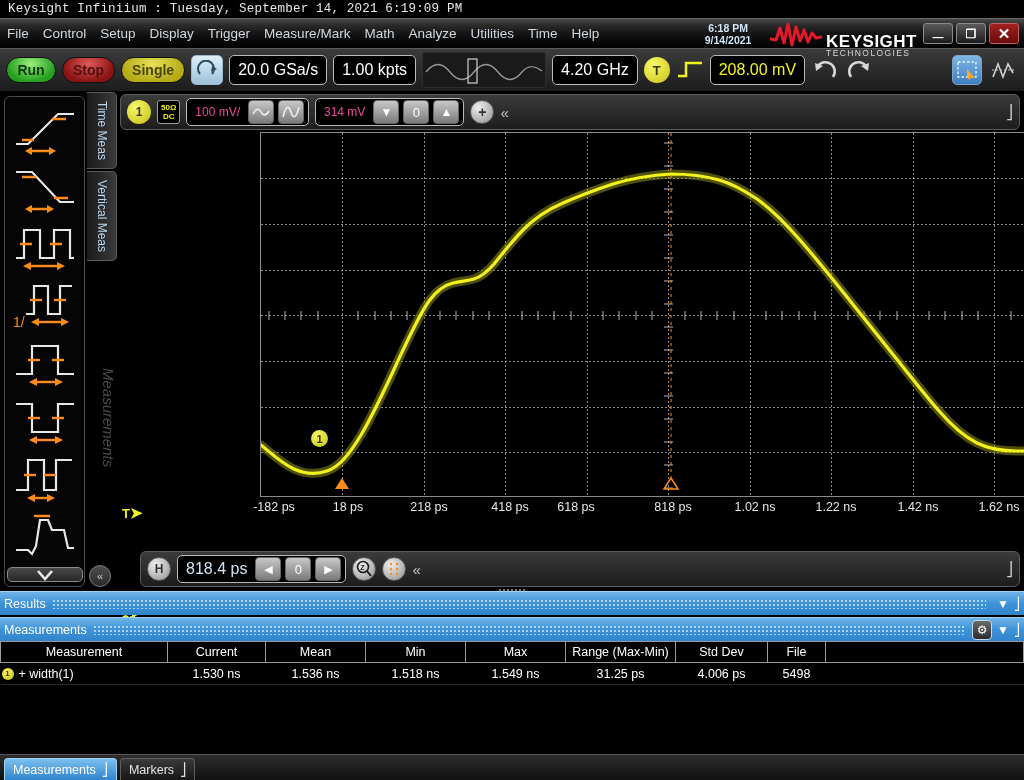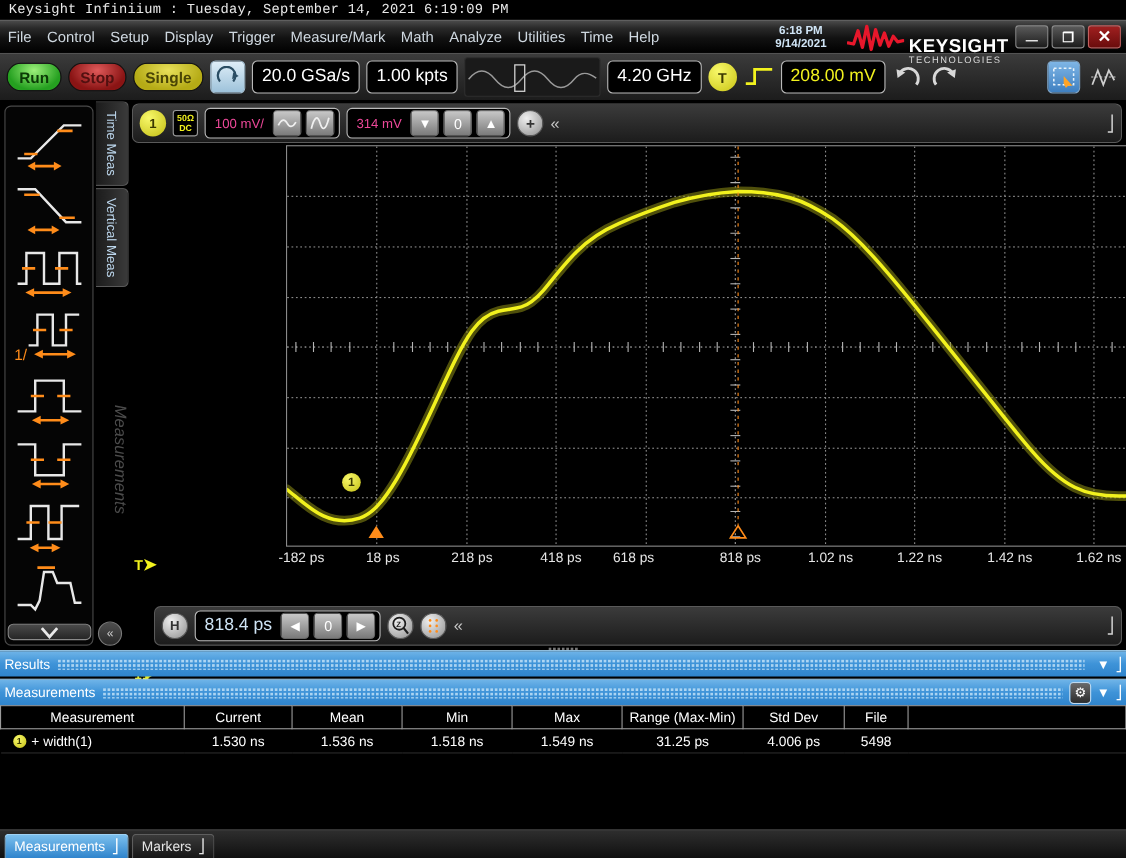--- a/index.html
+++ b/index.html
@@ -194,21 +194,21 @@
     width:20px;height:20px;border-radius:4px;
     background: linear-gradient(180deg,#6a6a6a,#2c2c2c); border:1px solid #bfd9ee;
     display:flex;align-items:center;justify-content:center; color:#fff; font-size:12px;
   }
   #meastable { width:100%; border-collapse:collapse; background:#000; }
   #meastable th {
     background:#000; color:#fff; font-size:12.5px; font-weight:normal;
     border:1px solid #9a9a9a; height:21px; padding:0 4px;
   }
   #meastable td {
-    color:#fff; font-size:12.5px; height:22px; padding:0 11px; text-align:center;
+    color:#fff; font-size:12.5px; height:22px; padding:0 1px; text-align:center;
     border-bottom:1px solid #2a2a2a;
   }
   #meastable td.name { text-align:left; }
   .rowdot {
     display:inline-block; width:12px;height:12px;border-radius:50%;
     background: radial-gradient(circle at 35% 30%, #f8f86a, #c3be14);
     color:#3a3800; font-size:8px; font-weight:bold; line-height:12px; text-align:center;
     margin-right:5px; vertical-align:middle;
   }
   #resultsbody { background:#000; height:auto; }

